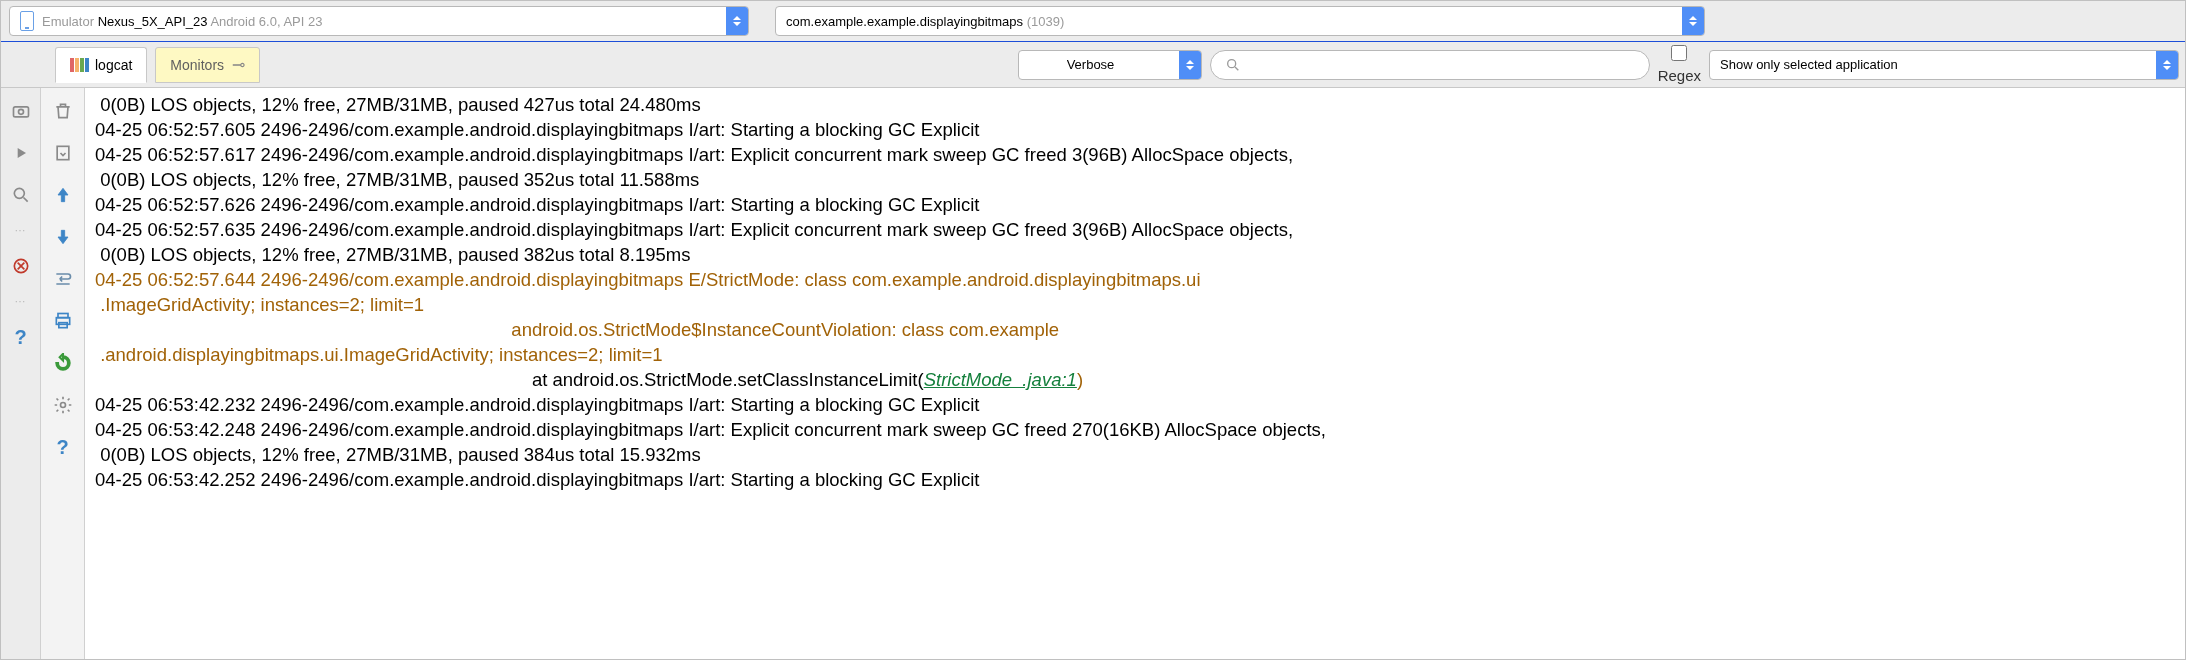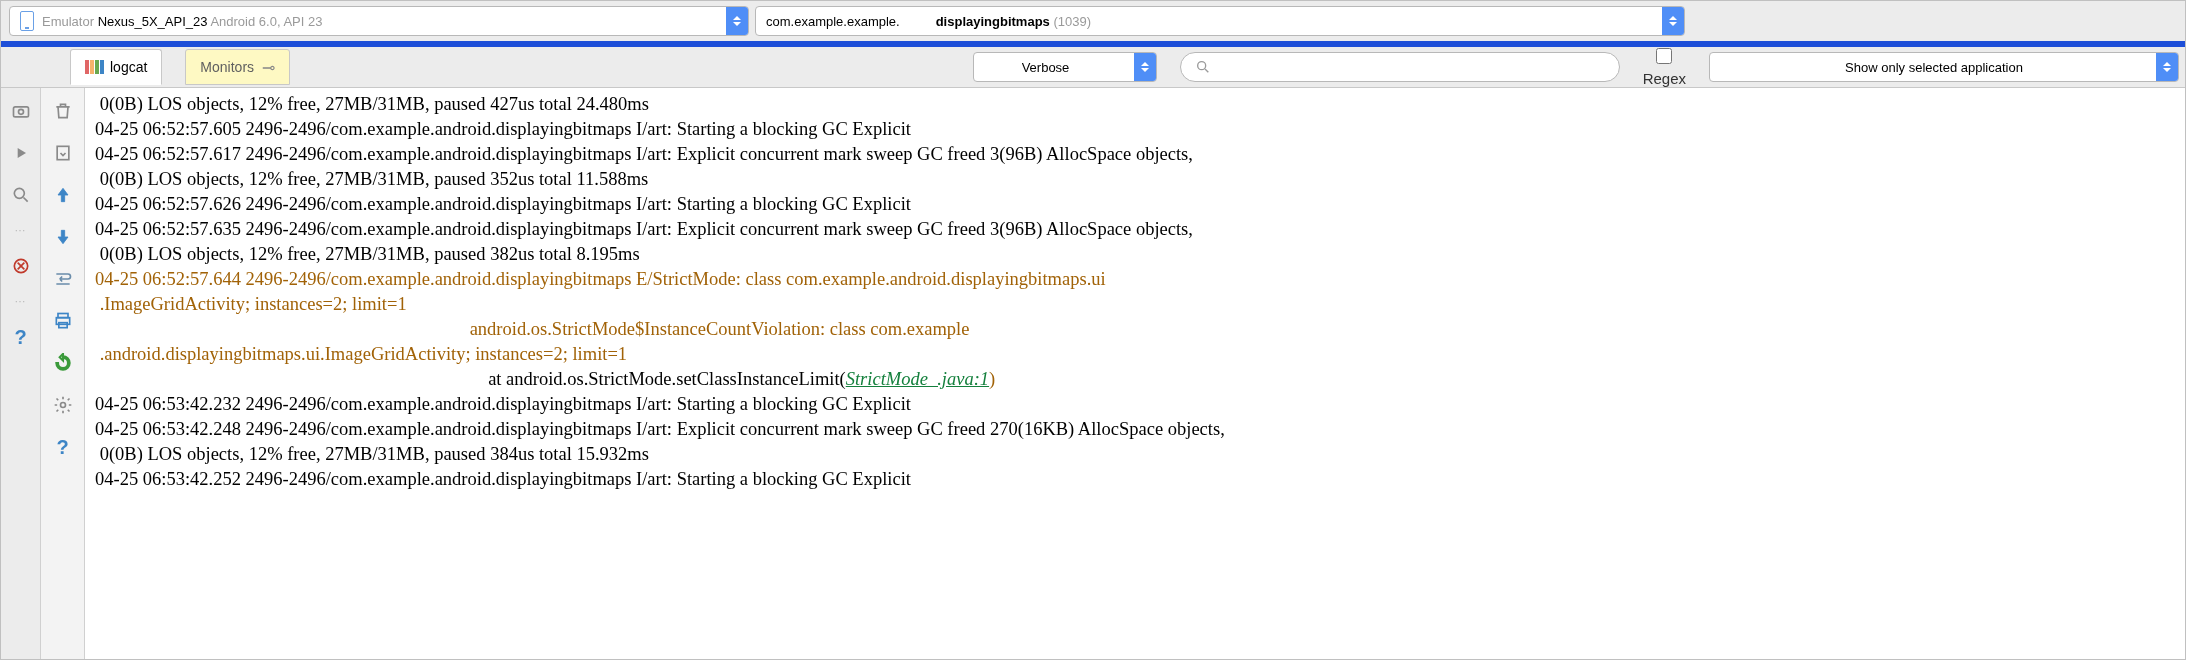--- a/index.html
+++ b/index.html
@@ -12,21 +12,21 @@
   overflow: hidden;
   border: 1px solid #c0c0c0;
 }
 
 
 .top-row {
   display: flex;
   align-items: center;
   height: 40px;
   padding: 16px 8px;
-  gap: 6px;
+  gap: 26px;
   background: #ececec;
 }
 .combo {
   display: flex;
   align-items: center;
   background: #fff;
   border: 1px solid #b8b8b8;
   border-radius: 4px;
   height: 30px;
   padding: 0 0 0 10px;
@@ -62,31 +62,31 @@
   border-radius: 2px;
   margin-right: 8px;
   position: relative;
 }
 .device-icon::after {
   content:""; position:absolute; bottom:1px; left:50%;
   width:4px; height:2px; margin-left:-2px; background:#6aa0e6;
 }
 .combo-text { flex: 1; white-space: nowrap; overflow: hidden; }
 .gray { color: #9a9a9a; }
-.bold { font-weight: 700; margin-left: 36px; }
+.bold { font-weight: 400; }
 
 
 .tab-row {
   display: flex;
   align-items: center;
   height: 46px;
   background: #ececec;
-  border-top: 6px solid #1d4ed8;
+  border-top: 1px solid #1d4ed8;
   padding: 0 6px;
-  gap: 23px;
+  gap: 8px;
 }
 .tab {
   height: 36px;
   display: flex;
   align-items: center;
   padding: 0 14px;
   background: #fff;
   border: 1px solid #c8c8c8;
   border-bottom: 1px solid #fff;
   border-radius: 3px 3px 0 0;
@@ -105,21 +105,21 @@
 .logcat-icon span:nth-child(1){background:#e06666;}
 .logcat-icon span:nth-child(2){background:#f6b26b;}
 .logcat-icon span:nth-child(3){background:#6aa84f;}
 .logcat-icon span:nth-child(4){background:#3d85c6;}
 
 .pin { color:#888; font-size:16px; margin-left:2px; }
 
 .flex-spacer { flex: 1; }
 
 .level-combo { width: 184px; padding-left: 48px; }
-.filter-combo { width: 470px; text-align: center; }
+.filter-combo { width: 470px; }
 
 .search-pill {
   display:flex; align-items:center;
   height: 30px;
   width: 440px;
   background:#fff;
   border:1px solid #b8b8b8;
   border-radius: 15px;
   padding: 0 14px;
 }
@@ -154,21 +154,21 @@
 .tool-btn svg { width:20px; height:20px; }
 .tool-btn.green svg { stroke:#3a9a3a; }
 .tool-btn.blue svg { stroke:#3d85c6; fill:#3d85c6; }
 
 .sep-dots { color:#bbb; letter-spacing:1px; font-size:11px; }
 
 .log-area {
   flex:1;
   overflow:hidden;
   padding: 4px 10px;
-  font-family: Liberation Serif, serif;
+  font-family: Liberation Sans, sans-serif;
   font-size: 18.5px;
   line-height: 25px;
   white-space: pre-wrap;
   word-break: break-all;
   color:#000;
   background:#fff;
 }
 .log-line { }
 .err { color:#a16207; }
 .link { color:#15803d; text-decoration: underline; font-style: italic; }

